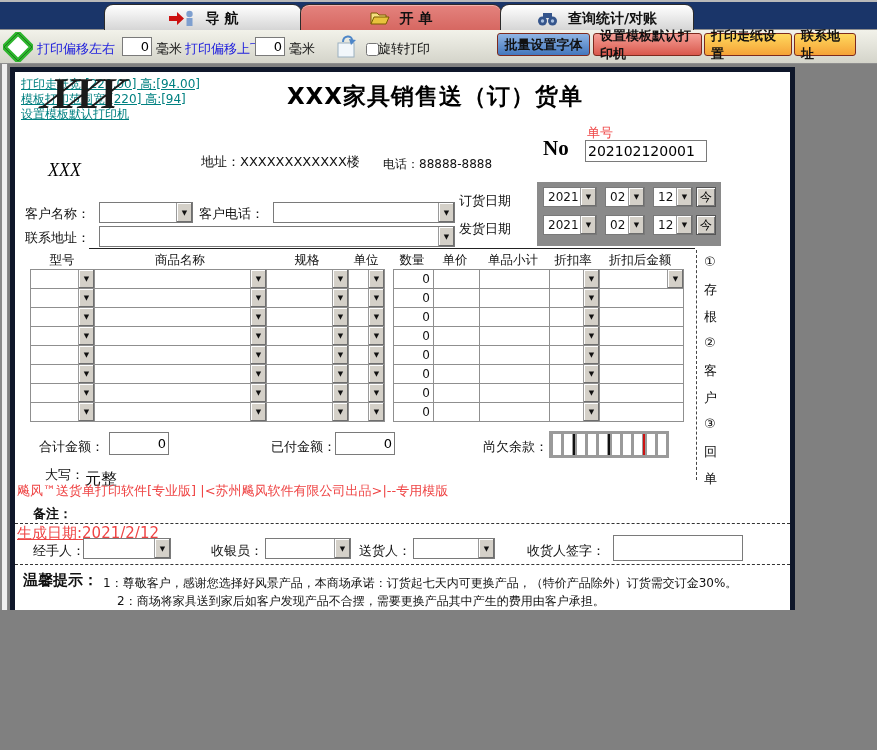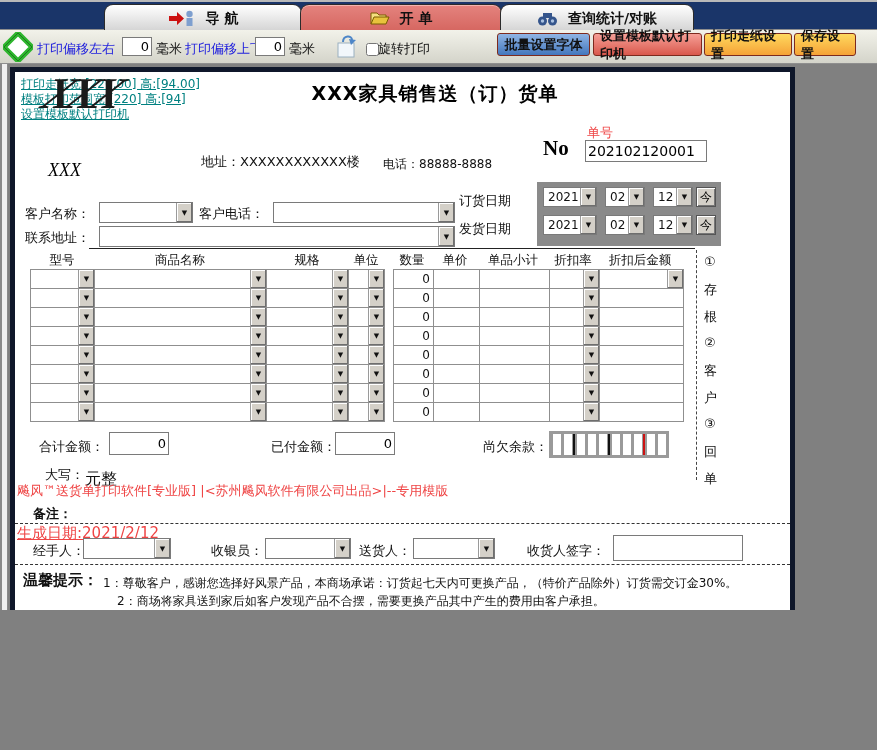--- a/index.html
+++ b/index.html
@@ -97,35 +97,35 @@
     <svg class="abs" style="left:336px;top:3px" width="26" height="26">
         <rect x="2" y="10" width="16" height="14" fill="#f2f7fb" stroke="#9ab0c0"></rect>
         <path d="M7 9 C7 2,16 2,16 7" fill="none" stroke="#4d86c8" stroke-width="2"></path>
         <polygon points="13,6 20,7 15,12" fill="#4d86c8"></polygon>
       </svg>
     <input type="checkbox" class="abs" style="left: 362px; top: 10px; width: 13px; height: 13px;">
     <span class="abs klab" style="left:378px;top:10px">旋转打印</span>
     <div class="tbtn btn-blue" style="left:497px;top:3px;width:93px">批量设置字体</div>
     <div class="tbtn btn-red" style="left:593px;top:3px;width:109px">设置模板默认打印机</div>
     <div class="tbtn btn-orange" style="left:704px;top:3px;width:88px">打印走纸设置</div>
-    <div class="tbtn btn-orange" style="left:794px;top:3px;width:62px">保存设置</div>
+    <div class="tbtn btn-orange" style="left:794px;top:3px;width:62px">联系地址</div>
   </div>
 
   <div id="leftstrip" class="abs"></div>
 
   <div id="doc" class="abs">
 
     <div class="abs" style="left:6px;top:5px">
       <a class="link">打印走纸宽:[220.00] 高:[94.00]</a>
       <a class="link">模板打印范围宽:[220] 高:[94]</a>
       <a class="link">设置模板默认打印机</a>
     </div>
     <div class="abs" style="left:30px;top:-4px;font:bold italic 44px 'Liberation Serif',serif;letter-spacing:-5px;transform:skewX(-22deg);color:#1a1a1a">XXX</div>
 
-    <div class="abs" style="left:160px;top:9px;width:520px;text-align:center;font-size:19px;font-weight:bold;color:#000;letter-spacing:1px">XXX家具销售送（订）货单</div>
+    <div class="abs" style="left:160px;top:9px;width:520px;text-align:center;font-size:23px;font-weight:bold;color:#000;letter-spacing:1px">XXX家具销售送（订）货单</div>
 
     <span class="abs blue" style="left:572px;top:52px;font-size:13px">单号</span>
     <span class="abs" style="left:528px;top:64px;font:bold 21px 'Liberation Serif',serif">No</span>
     <input class="tin" style="left: 570px; top: 68px; width: 122px; height: 22px; font-size: 14px;" value="202102120001">
 
     <span class="abs lab" style="left:186px;top:81px"><span>地址：</span><span>XXXXXXXXXXXX楼</span></span>
     <span class="abs lab" style="left:368px;top:84px;font-size:12px"><span>电话：</span><span>88888-8888</span></span>
     <span class="abs" style="left:33px;top:88px;font:italic 18px 'Liberation Serif',serif">XXX</span>
 
     <span class="abs lab" style="left:10px;top:133px">客户名称：</span>

